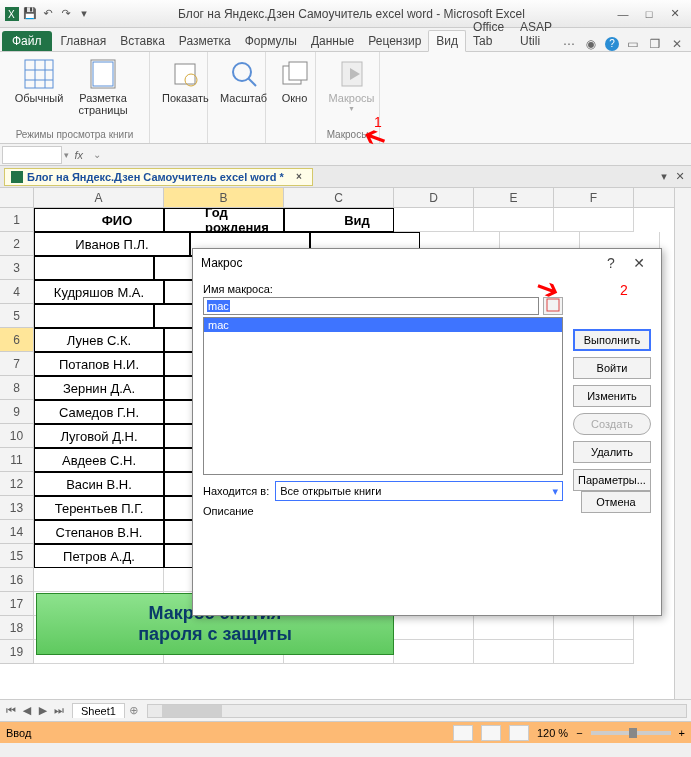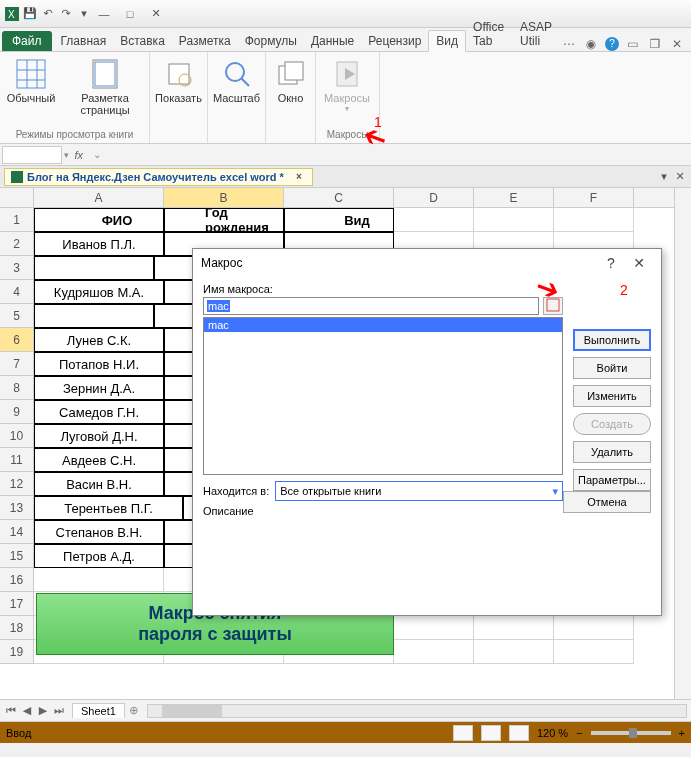--- a/index.html
+++ b/index.html
@@ -15,21 +15,21 @@
 .ribbon-tabs { height: 24px; background: #f3f3f3; display: flex; align-items: flex-end; border-bottom: 1px solid #ccc; padding-left: 2px; }
 .file-tab { background: #217346; color: #fff; font-size: 12px; padding: 3px 10px; border-radius: 3px 3px 0 0; margin-right: 2px; }
 .tab { font-size: 12px; color: #444; padding: 3px 7px; cursor: pointer; }
 .tab.active { background: #f9f9f9; border: 1px solid #ccc; border-bottom: 1px solid #f9f9f9; margin-bottom: -1px; border-radius: 2px 2px 0 0; }
 .ribbon-right { margin-left: auto; display: flex; gap: 6px; padding-right: 6px; align-items: center; }
 .ribbon-right span { font-size: 12px; color: #666; width: 16px; text-align: center; }
 .help-icon { background: #2a8dd4; color: #fff !important; border-radius: 50%; width: 14px !important; height: 14px; font-size: 10px !important; line-height: 14px; }
 
 .ribbon { height: 92px; background: #f9f9f9; border-bottom: 1px solid #ccc; display: flex; position: relative; }
 .group { border-right: 1px solid #ddd; padding: 2px 4px; display: flex; flex-direction: column; }
-.group-items { flex: 1; display: flex; gap: 12px; }
+.group-items { flex: 1; display: flex; gap: 2px; margin-left: 8px; }
 .big-btn { width: 54px; display: flex; flex-direction: column; align-items: center; justify-content: flex-start; padding-top: 4px; cursor: pointer; font-size: 11px; color: #333; text-align: center; }
 .big-btn .icon { width: 32px; height: 32px; margin-bottom: 2px; }
 .big-btn.disabled { color: #aaa; }
 .group-label { font-size: 10px; color: #777; text-align: center; padding: 1px 0; }
 
 .formula-bar { height: 22px; background: #f3f3f3; border-bottom: 1px solid #ccc; display: flex; align-items: center; }
 .name-box { width: 60px; height: 18px; border: 1px solid #ccc; background: #fff; margin: 0 2px; font-size: 11px; padding: 0 3px; display: flex; align-items: center; }
 .fx { font-style: italic; font-size: 11px; color: #666; padding: 0 6px; }
 .formula-input { flex: 1; height: 18px; border: 1px solid #ccc; background: #fff; font-size: 11px; padding: 0 3px; display: flex; align-items: center; }
 
@@ -57,21 +57,21 @@
 .scroll-right { position: absolute; right: 0; top: 0; width: 17px; height: 100%; background: #f3f3f3; border-left: 1px solid #ccc; }
 
 .sheet-tabs { height: 22px; background: #f3f3f3; border-top: 1px solid #ccc; display: flex; align-items: center; font-size: 11px; }
 .sheet-nav { display: flex; gap: 2px; padding: 0 4px; }
 .sheet-nav span { width: 14px; text-align: center; color: #666; }
 .sheet-tab { background: #fff; border: 1px solid #ccc; border-bottom: none; padding: 1px 8px; margin-left: 2px; }
 .sheet-add { width: 18px; text-align: center; color: #888; }
 .hscroll { flex: 1; margin: 0 4px; height: 14px; background: #eaeaea; border: 1px solid #ccc; position: relative; }
 .hscroll .thumb { position: absolute; left: 14px; top: 0; width: 60px; height: 12px; background: #cfcfcf; }
 
-.status-bar { height: 22px; background: #a16207; border-top: 1px solid #ccc; display: flex; align-items: center; font-size: 11px; padding: 0 6px; gap: 8px; }
+.status-bar { height: 22px; background: #fdba74; border-top: 1px solid #ccc; display: flex; align-items: center; font-size: 11px; padding: 0 6px; gap: 8px; }
 .status-bar .spacer { flex: 1; }
 .view-btn { width: 20px; height: 16px; border: 1px solid #ccc; background: #f7f7f7; }
 .zoom-slider { width: 80px; height: 4px; background: #ccc; position: relative; }
 .zoom-slider::after { content: ""; position: absolute; left: 38px; top: -3px; width: 8px; height: 10px; background: #888; }
 
 
 .dialog { position: absolute; left: 192px; top: 248px; width: 470px; height: 368px; background: #fff; border: 1px solid #888; box-shadow: 2px 2px 8px rgba(0,0,0,0.3); }
 .dlg-title { height: 28px; display: flex; align-items: center; padding: 0 8px; font-size: 12px; }
 .dlg-title .t { flex: 1; }
 .dlg-title .q, .dlg-title .x { width: 28px; text-align: center; font-size: 14px; color: #444; }
@@ -83,21 +83,21 @@
 .dlg-ref-btn { width: 20px; height: 18px; border: 1px solid #aaa; background: #f3f3f3; font-size: 10px; text-align: center; }
 .dlg-list { margin-top: 2px; height: 158px; border: 1px solid #888; background: #fff; }
 .dlg-list .item { padding: 1px 4px; }
 .dlg-list .item.sel { background: #3e74ff; color: #fff; }
 .dlg-row2 { display: flex; align-items: center; gap: 6px; margin-top: 6px; }
 .dlg-select { flex: 1; height: 20px; border: 1px solid #3e74ff; background: #fff; display: flex; align-items: center; justify-content: space-between; padding: 0 4px; font-size: 11px; }
 .dlg-buttons { position: absolute; right: 10px; top: 52px; width: 78px; display: flex; flex-direction: column; gap: 6px; }
 .dlg-btn { height: 22px; border: 1px solid #aaa; background: #f3f3f3; font-size: 11px; display: flex; align-items: center; justify-content: center; cursor: pointer; }
 .dlg-btn.disabled { color: #aaa; border-radius: 11px; }
 .dlg-btn.primary { border: 2px solid #3e74ff; }
-.dlg-cancel { position: absolute; right: 10px; bottom: 10px; width: 88px; }
+.dlg-cancel { position: absolute; right: 10px; bottom: 10px; width: 70px; }
 
 
 .annot-arrow1 { position: absolute; left: 363px; top: 70px; color: red; font-size: 28px; transform: rotate(200deg); pointer-events: none; }
 .annot-1 { position: absolute; left: 374px; top: 62px; color: red; font-size: 14px; pointer-events: none; }
 .annot-arrow2 { position: absolute; left: 536px; top: 272px; color: red; font-size: 28px; transform: rotate(20deg); pointer-events: none; }
 .annot-2 { position: absolute; left: 620px; top: 282px; color: red; font-size: 14px; pointer-events: none; }
 </style>
 </head>
 <body>
 
@@ -107,20 +107,21 @@
         <svg width="14" height="14">
           <rect width="14" height="14" fill="#217346"></rect>
           <text x="3" y="11" fill="#fff" font-size="10">X</text>
         </svg>
       </span>
     <span>💾</span>
     <span>↶</span>
     <span>↷</span>
     <span>▾</span>
   </div>
+  <div class="title">Блог на Яндекс.Дзен Самоучитель excel word  -  Microsoft Excel</div>
   <div class="win-controls">
     <span>—</span>
     <span>□</span>
     <span>✕</span>
   </div>
 </div>
 
 <div class="ribbon-tabs">
   <div class="file-tab">Файл</div>
   <div class="tab">Главная</div>
@@ -254,21 +255,21 @@
         <div class="rh">1</div>
         <div class="cell bordered hcell" style="width:130px">ФИО</div>
         <div class="cell bordered hcell" style="width:120px">Год рождения</div>
         <div class="cell bordered hcell" style="width:110px">Вид</div>
         <div class="cell" style="width:80px"></div>
         <div class="cell" style="width:80px"></div>
         <div class="cell" style="width:80px"></div>
       </div>
       <div class="row">
         <div class="rh">2</div>
-        <div class="cell bordered center" style="width:130px">Иванов П.Л.</div>
+        <div class="cell bordered center" style="width:156px">Иванов П.Л.</div>
         <div class="cell bordered center" style="width:120px"></div>
         <div class="cell bordered center" style="width:110px"></div>
         <div class="cell" style="width:80px"></div>
         <div class="cell" style="width:80px"></div>
         <div class="cell" style="width:80px"></div>
       </div>
       <div class="row">
         <div class="rh">3</div>
         <div class="cell bordered center" style="width:120px"></div>
         <div class="cell bordered center" style="width:110px"></div>
@@ -351,21 +352,21 @@
         <div class="rh">12</div>
         <div class="cell bordered center" style="width:130px">Васин В.Н.</div>
         <div class="cell bordered center" style="width:120px"></div>
         <div class="cell bordered center" style="width:110px"></div>
         <div class="cell" style="width:80px"></div>
         <div class="cell" style="width:80px"></div>
         <div class="cell" style="width:80px"></div>
       </div>
       <div class="row">
         <div class="rh">13</div>
-        <div class="cell bordered center" style="width:149px">Терентьев П.Г.</div>
+        <div class="cell bordered center" style="width:130px">Терентьев П.Г.</div>
         <div class="cell bordered center" style="width:120px"></div>
         <div class="cell bordered center" style="width:110px"></div>
         <div class="cell" style="width:80px"></div>
         <div class="cell" style="width:80px"></div>
         <div class="cell" style="width:80px"></div>
       </div>
       <div class="row">
         <div class="rh">14</div>
         <div class="cell bordered center" style="width:130px">Степанов В.Н.</div>
         <div class="cell bordered center" style="width:120px"></div>

